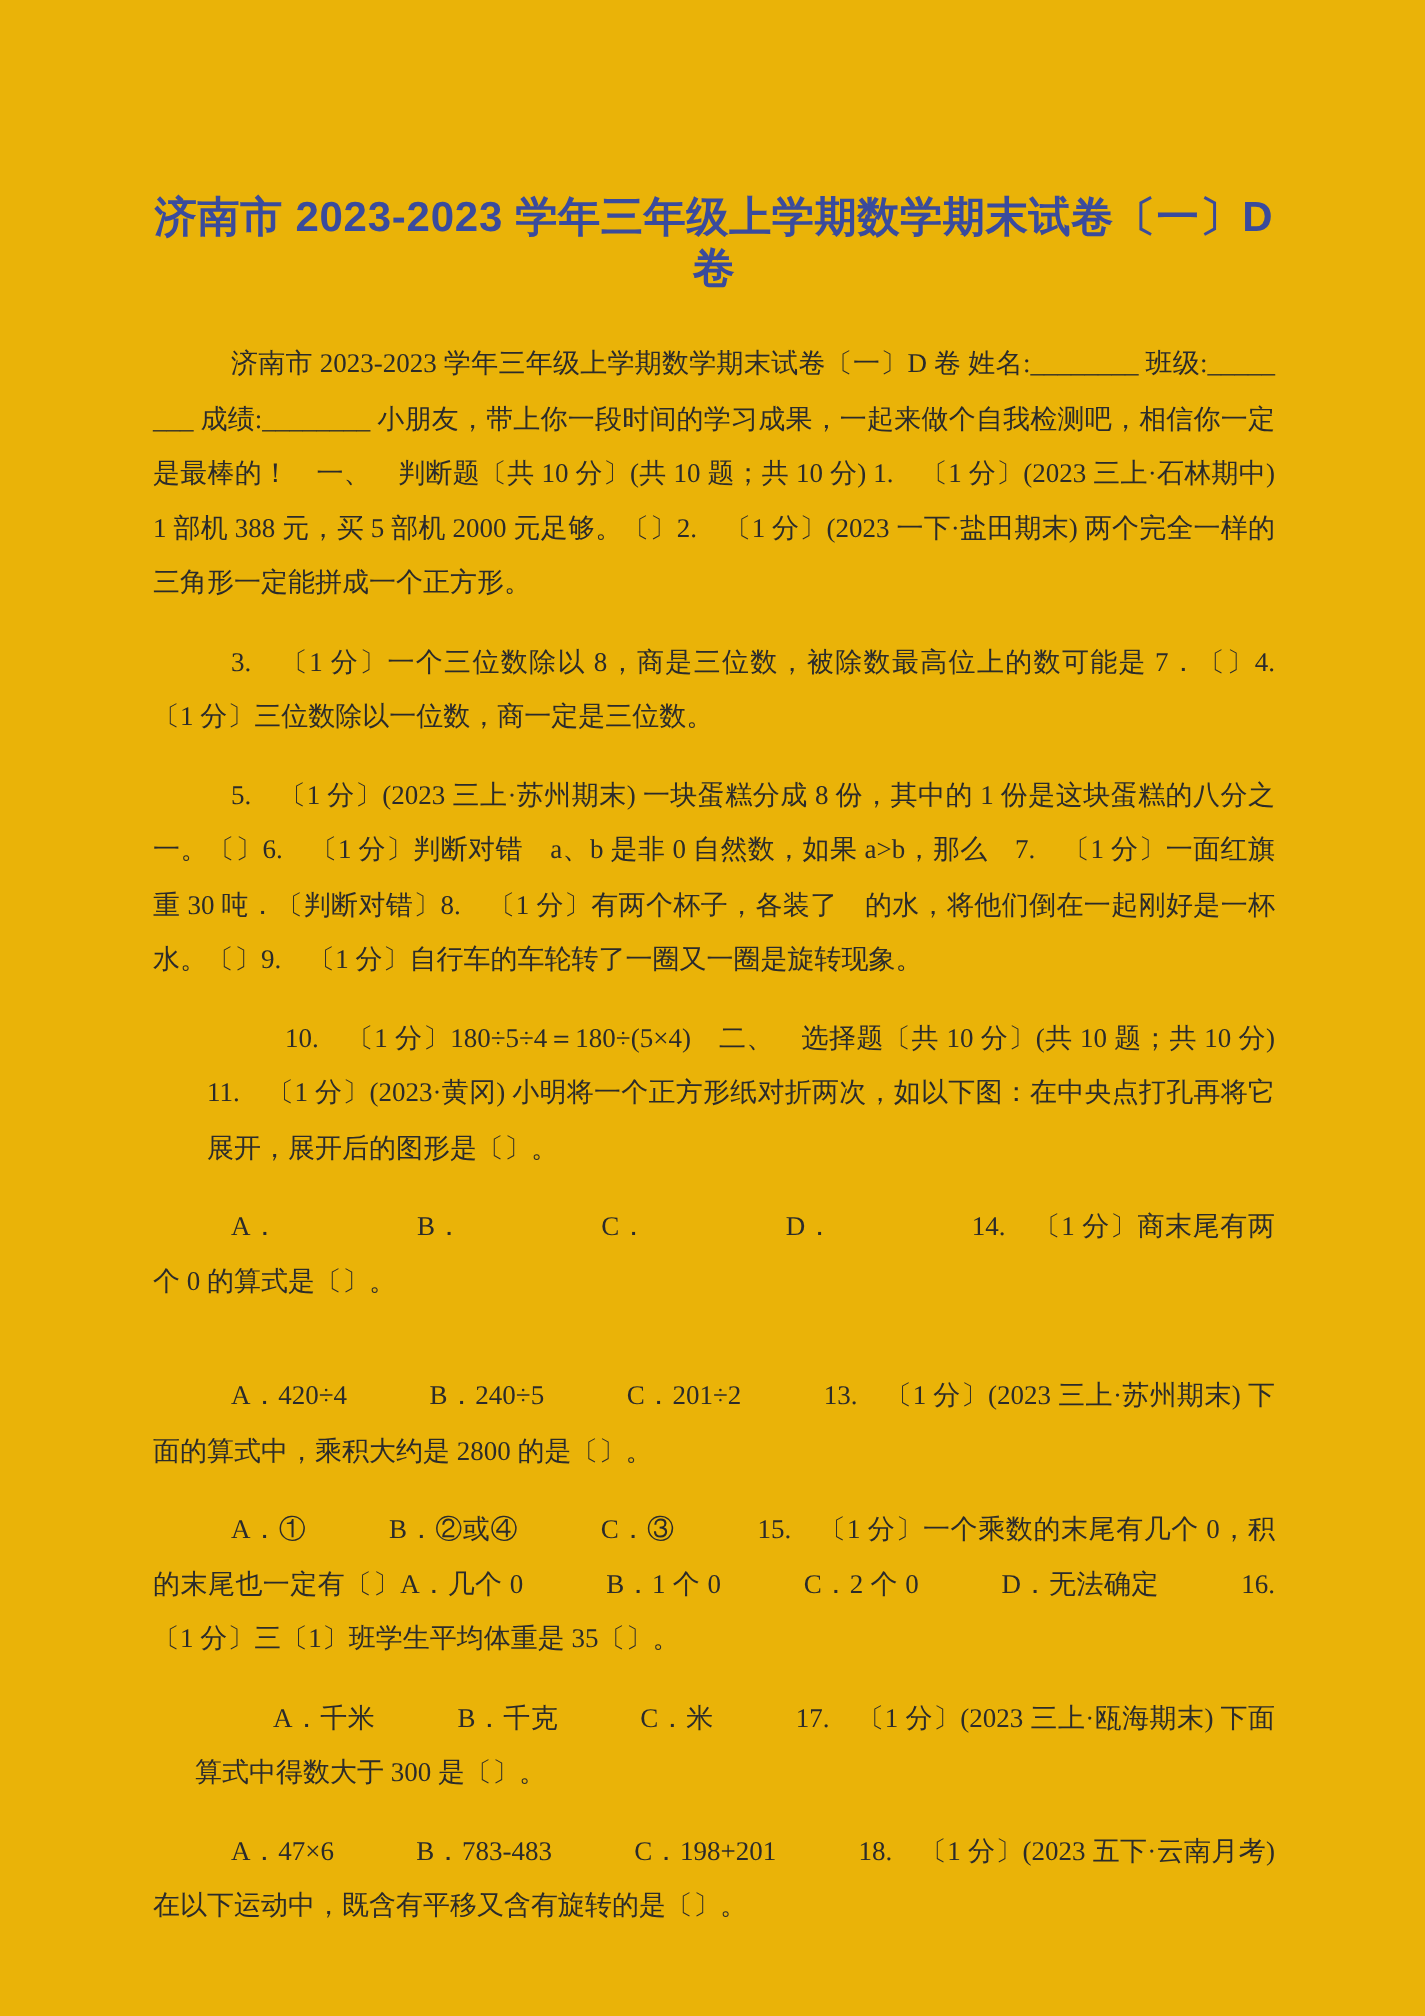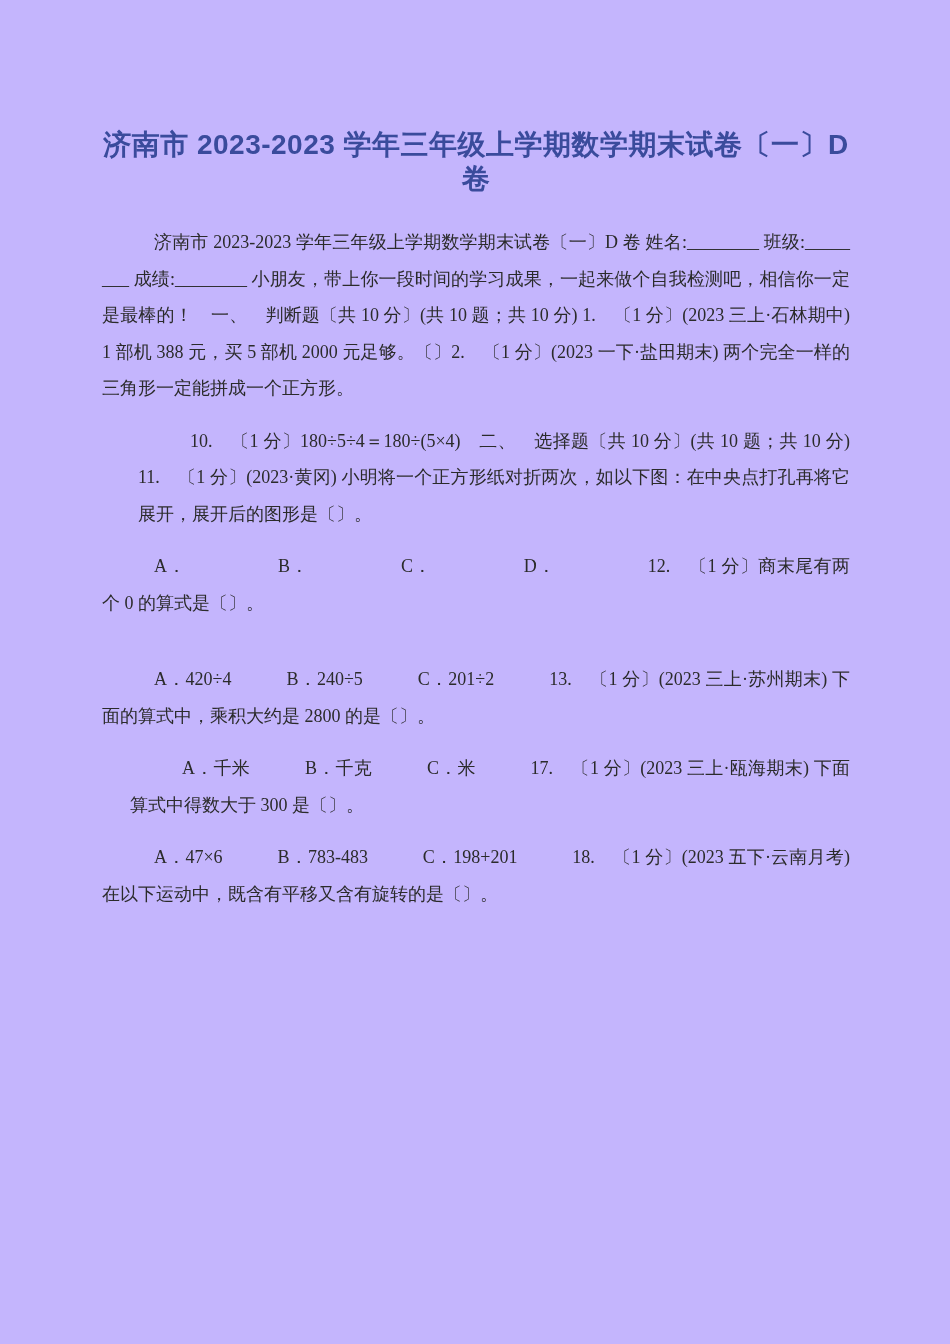--- a/index.html
+++ b/index.html
@@ -5,21 +5,21 @@
   html, body {
     margin: 0;
     padding: 0;
     background: #ffffff;
   }
   .page {
     position: relative;
     width: 950px;
     height: 1344px;
     box-sizing: border-box;
-    background: #c4b5fd;
+    background: #eab308;
     padding: 128px 100px 40px 102px;
     overflow: hidden;
     font-family: "Liberation Serif", "DejaVu Serif", serif;
   }
   .doc-title {
     margin: 0 0 28px 0;
     font-family: "Liberation Sans", "DejaVu Sans", sans-serif;
     font-weight: bold;
     font-size: 28px;
     line-height: 34px;
@@ -40,19 +40,22 @@
   }
 </style>
 </head>
 <body style="background: rgb(255, 255, 255);">
 
 <div class="page">
   <h1 class="doc-title" style="color: rgb(58, 75, 156);">济南市 2023-2023 学年三年级上学期数学期末试卷〔一〕D 卷</h1>
 
   <div class="doc-body">
     <p class="para" style="color: rgb(43, 43, 43);">济南市 2023-2023 学年三年级上学期数学期末试卷〔一〕D 卷 姓名:________ 班级:________ 成绩:________ 小朋友，带上你一段时间的学习成果，一起来做个自我检测吧，相信你一定是最棒的！　一、　判断题〔共 10 分〕(共 10 题；共 10 分) 1.　〔1 分〕(2023 三上·石林期中) 1 部机 388 元，买 5 部机 2000 元足够。〔〕2.　〔1 分〕(2023 一下·盐田期末) 两个完全一样的三角形一定能拼成一个正方形。</p>
+    <p class="para" style="color: rgb(43, 43, 43);">3.　〔1 分〕一个三位数除以 8，商是三位数，被除数最高位上的数可能是 7．〔〕4.　〔1 分〕三位数除以一位数，商一定是三位数。</p>
+    <p class="para" style="color: rgb(43, 43, 43);">5.　〔1 分〕(2023 三上·苏州期末) 一块蛋糕分成 8 份，其中的 1 份是这块蛋糕的八分之一。〔〕6.　〔1 分〕判断对错　a、b 是非 0 自然数，如果 a&gt;b，那么　7.　〔1 分〕一面红旗重 30 吨．〔判断对错〕8.　〔1 分〕有两个杯子，各装了　的水，将他们倒在一起刚好是一杯水。〔〕9.　〔1 分〕自行车的车轮转了一圈又一圈是旋转现象。</p>
     <p class="para" style="color: rgb(43, 43, 43); margin-left: 36px;">10.　〔1 分〕180÷5÷4＝180÷(5×4)　二、　选择题〔共 10 分〕(共 10 题；共 10 分) 11.　〔1 分〕(2023·黄冈) 小明将一个正方形纸对折两次，如以下图：在中央点打孔再将它展开，展开后的图形是〔〕。</p>
-    <p class="para" style="color: rgb(43, 43, 43);">A．　　　　　B．　　　　　C．　　　　　D．　　　　　12.　〔1 分〕商末尾有两个 0 的算式是〔〕。</p>
+    <p class="para" style="color: rgb(43, 43, 43);">A．　　　　　B．　　　　　C．　　　　　D．　　　　　14.　〔1 分〕商末尾有两个 0 的算式是〔〕。</p>
     <p class="para" style="color: rgb(43, 43, 43); margin-top: 40px;">A．420÷4　　　B．240÷5　　　C．201÷2　　　13.　〔1 分〕(2023 三上·苏州期末) 下面的算式中，乘积大约是 2800 的是〔〕。</p>
+    <p class="para" style="color: rgb(43, 43, 43);">A．①　　　B．②或④　　　C．③　　　15.　〔1 分〕一个乘数的末尾有几个 0，积的末尾也一定有〔〕A．几个 0　　　B．1 个 0　　　C．2 个 0　　　D．无法确定　　　16.　〔1 分〕三〔1〕班学生平均体重是 35〔〕。</p>
     <p class="para" style="color: rgb(43, 43, 43); margin-left: 28px;">A．千米　　　B．千克　　　C．米　　　17.　〔1 分〕(2023 三上·瓯海期末) 下面算式中得数大于 300 是〔〕。</p>
     <p class="para" style="color: rgb(43, 43, 43);">A．47×6　　　B．783-483　　　C．198+201　　　18.　〔1 分〕(2023 五下·云南月考) 在以下运动中，既含有平移又含有旋转的是〔〕。</p>
   </div>
 </div>
 
 </body></html>

